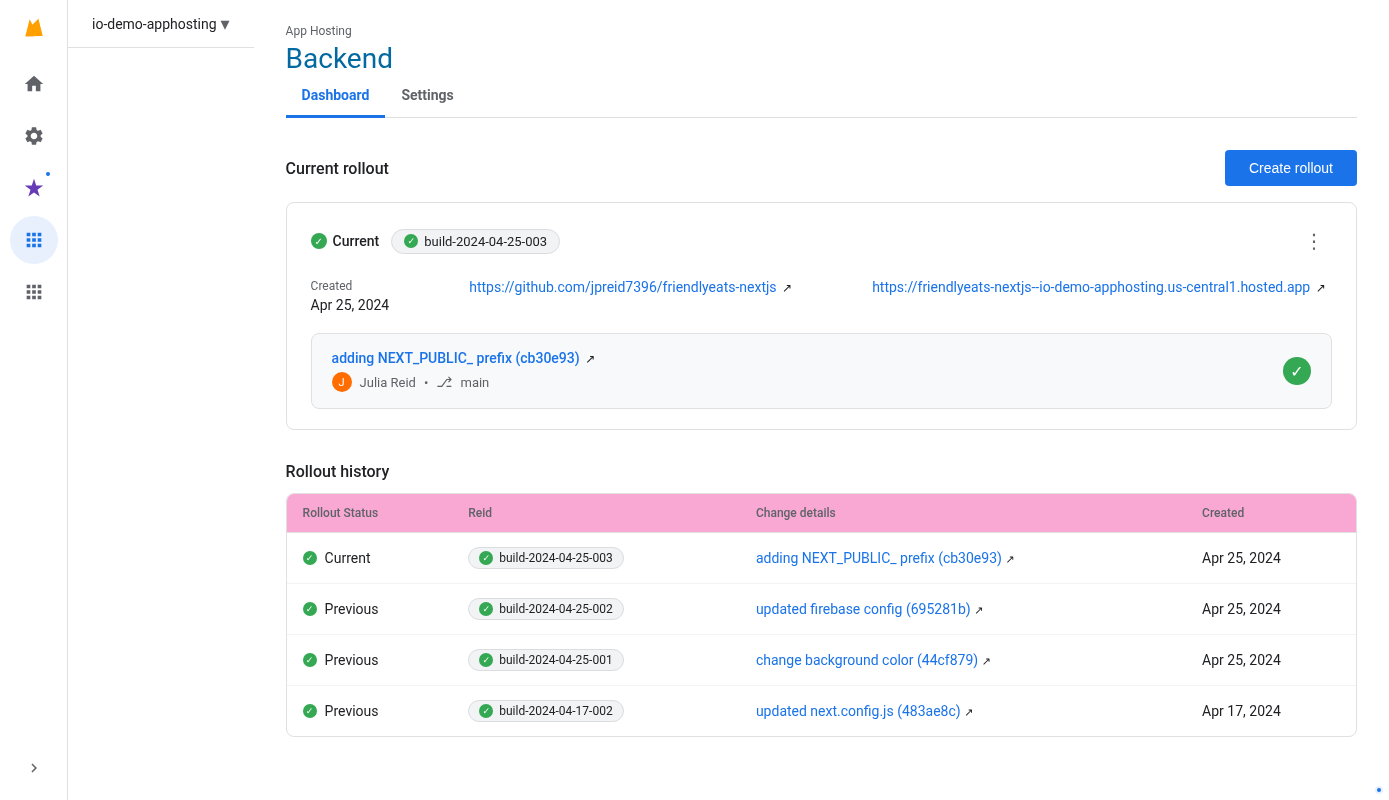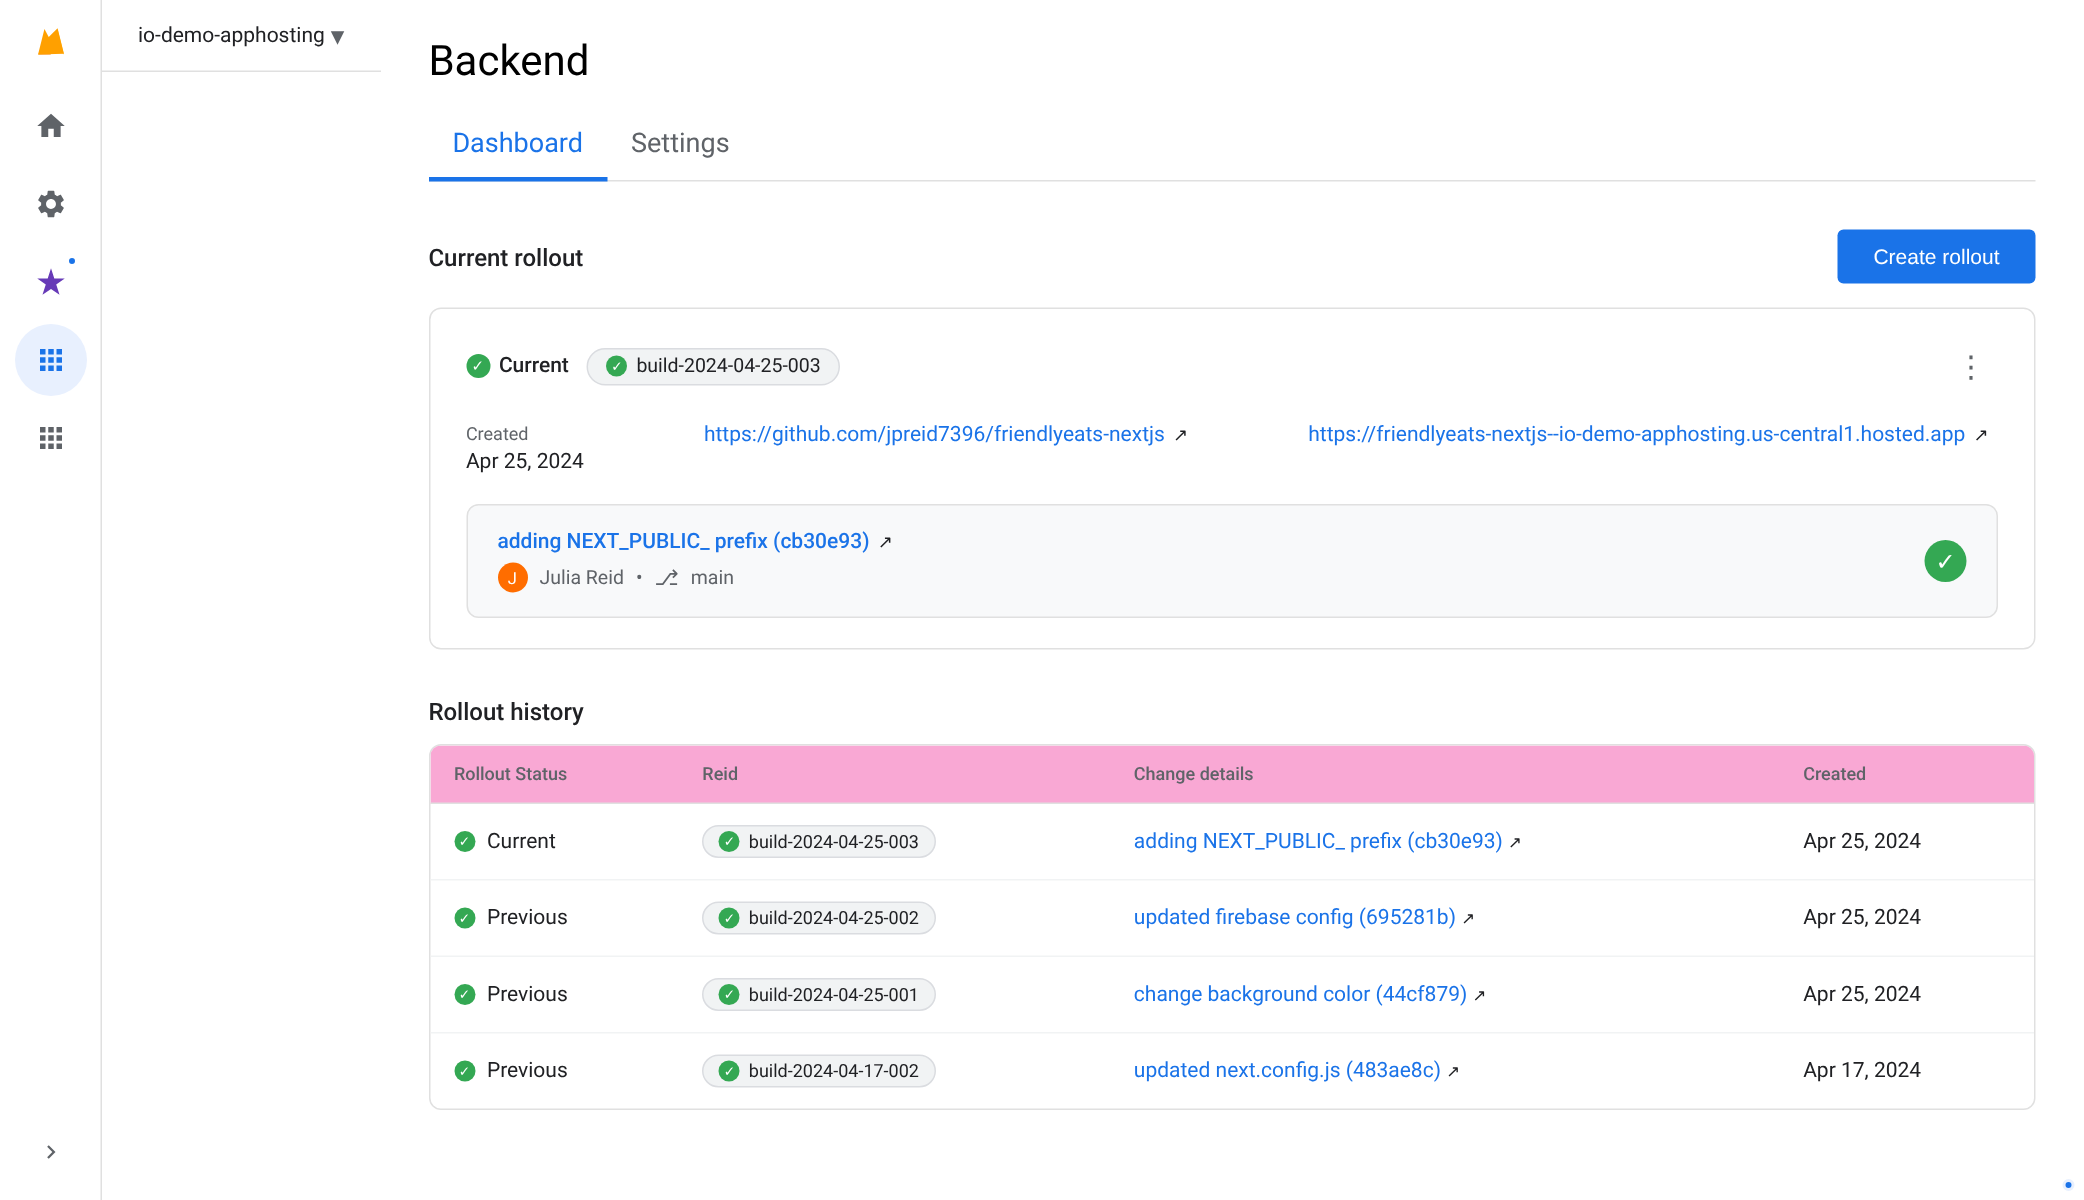--- a/index.html
+++ b/index.html
@@ -89,38 +89,38 @@
     }
 
     .breadcrumb {
       font-size: 12px;
       color: #5f6368;
       margin-bottom: 4px;
     }
     .page-title {
       font-size: 28px;
       font-weight: 400;
-      color: #000000;
-      margin-bottom: 16px;
+      color: #0369a1;
+      margin-bottom: 0;
     }
 
     
     .tabs {
       display: flex;
       border-bottom: 1px solid #e0e0e0;
       margin-bottom: 32px;
     }
     .tab {
       padding: 12px 16px;
-      font-size: 18px;
+      font-size: 14px;
       color: #5f6368;
       cursor: pointer;
       border-bottom: 3px solid transparent;
       margin-bottom: -1px;
-      font-weight: 400;
+      font-weight: 700;
       text-align: right;
     }
     .tab.active {
       color: #1a73e8;
       border-bottom-color: #1a73e8;
     }
 
     
     .section-header {
       display: flex;
@@ -415,20 +415,21 @@
 <div class="main">
 
   <div class="topbar">
     <div class="topbar-project">
       <span>io-demo-apphosting</span>
       <span class="topbar-chevron">▾</span>
     </div>
   </div>
 
   <div class="content">
+    <div class="breadcrumb">App Hosting</div>
     <h1 class="page-title">Backend</h1>
 
     <div class="tabs">
       <div class="tab active">Dashboard</div>
       <div class="tab">Settings</div>
     </div>
 
     <div class="section-header">
       <span class="section-title">Current rollout</span>
       <button class="btn-primary">Create rollout</button>

